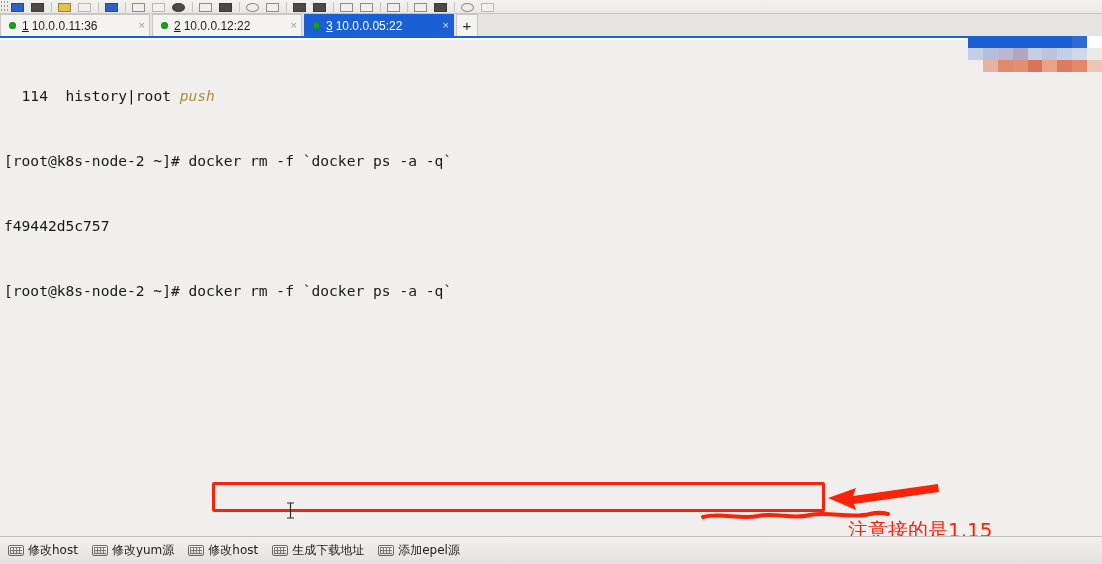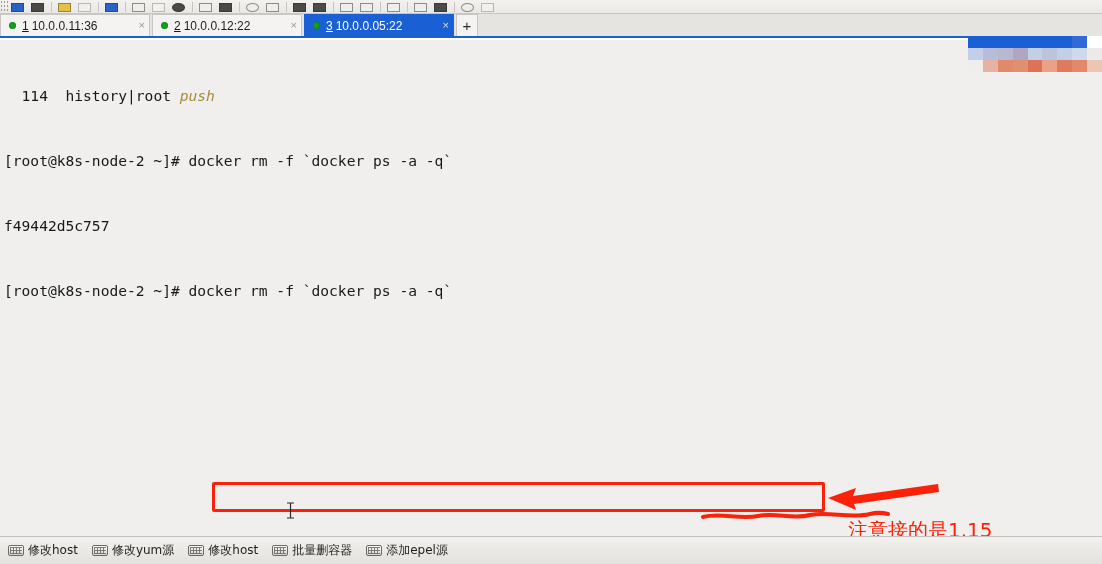--- a/index.html
+++ b/index.html
@@ -414,19 +414,19 @@
   <div class="sb-item">
     <span class="kbd-icon"></span>
     <span>修改yum源</span>
   </div>
   <div class="sb-item">
     <span class="kbd-icon"></span>
     <span>修改host</span>
   </div>
   <div class="sb-item">
     <span class="kbd-icon"></span>
-    <span>批量删容器</span>
+    <span>生成下载地址</span>
   </div>
   <div class="sb-item">
     <span class="kbd-icon"></span>
     <span>添加epel源</span>
   </div>
 </div>
 
 </body></html>

